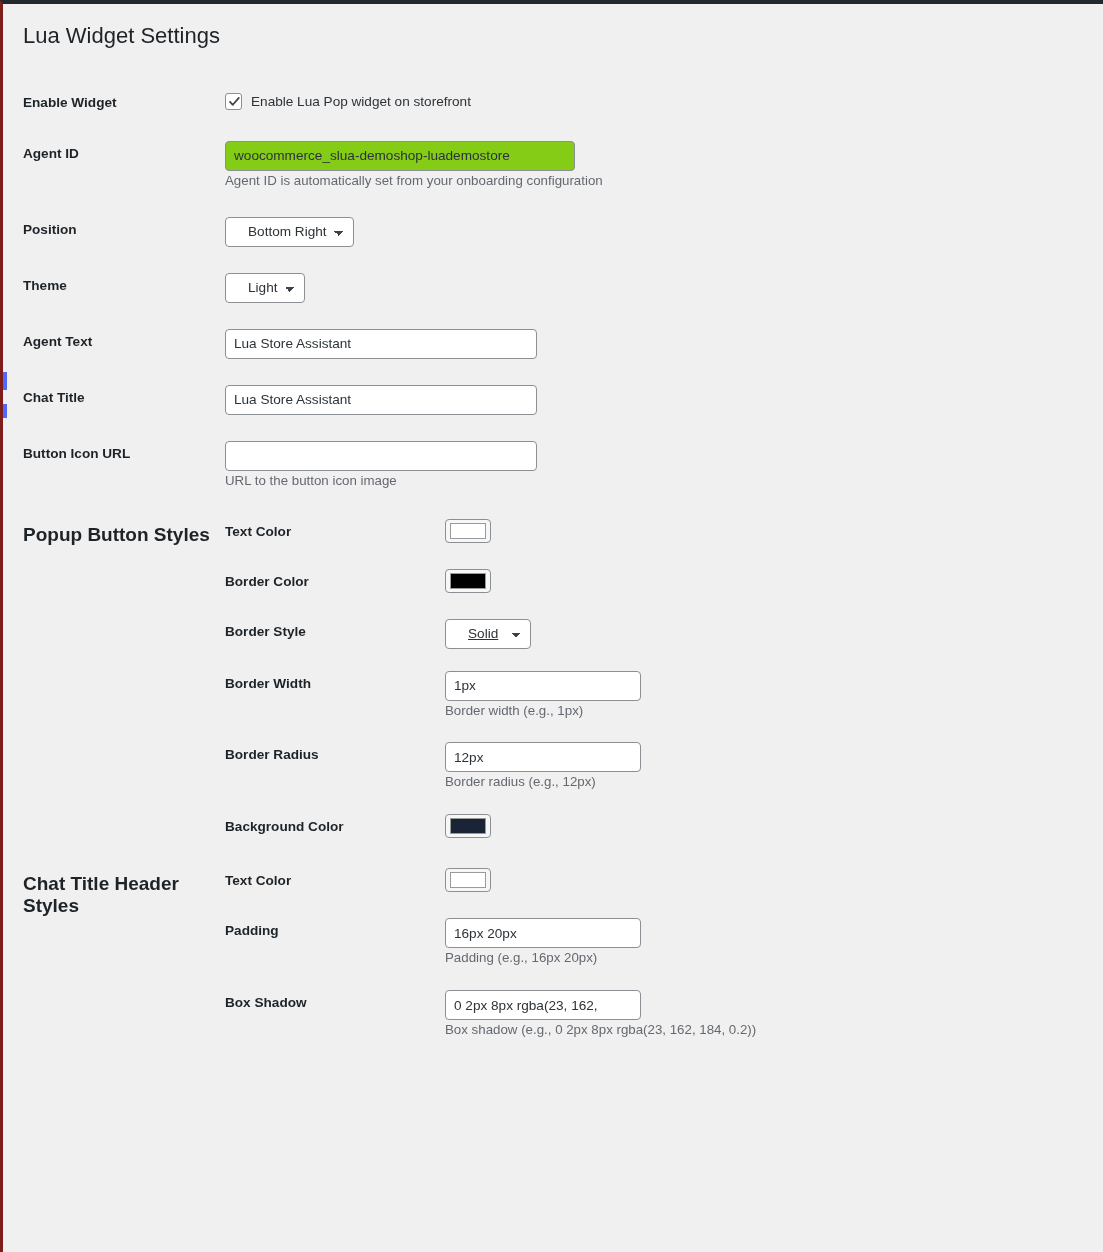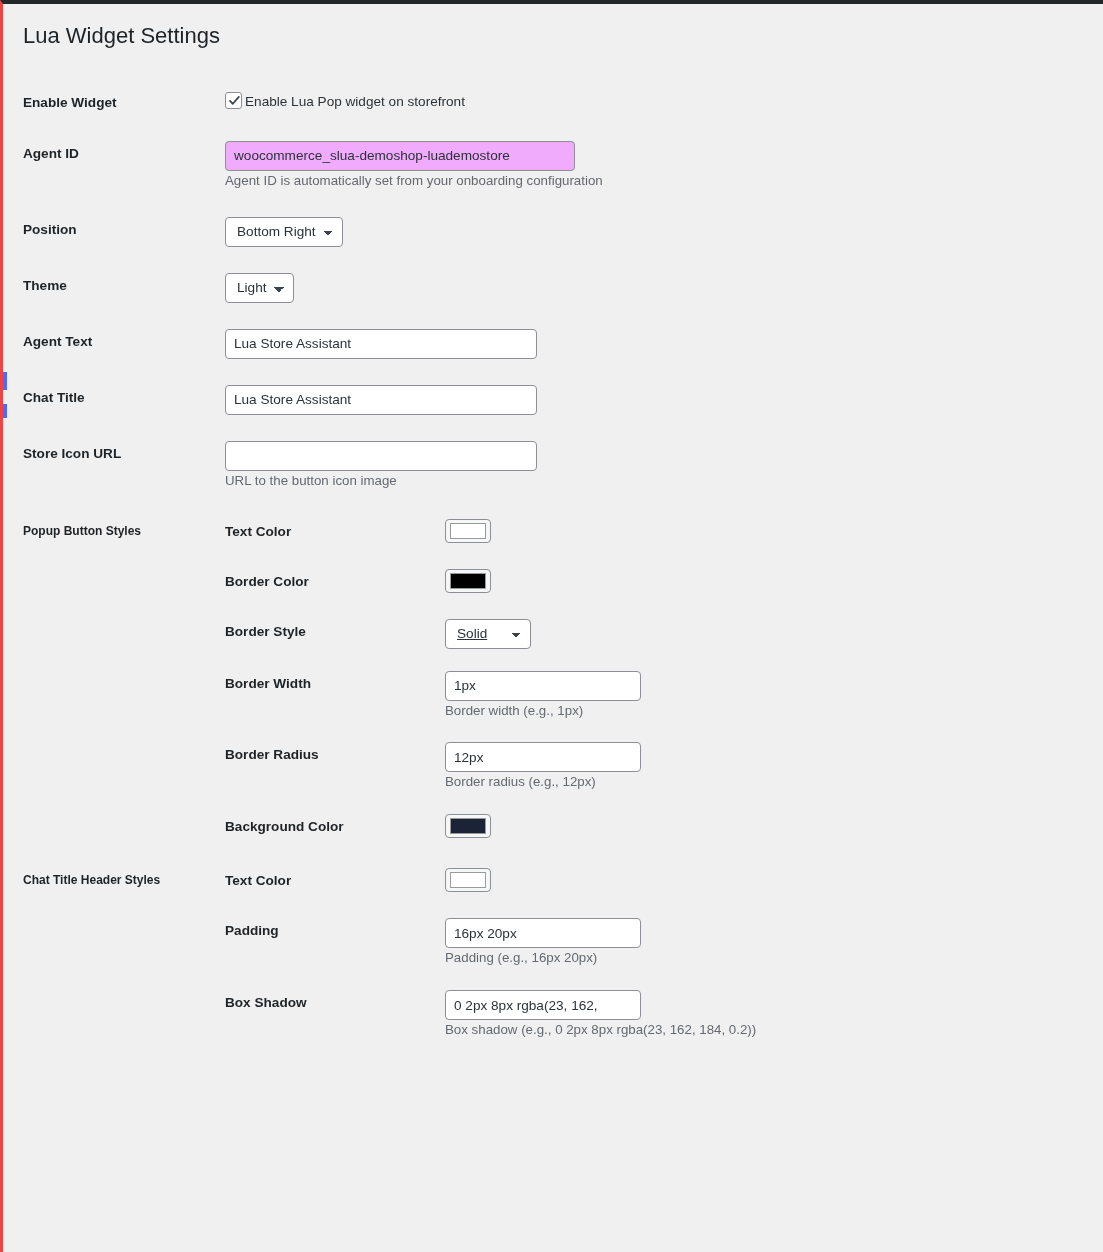--- a/index.html
+++ b/index.html
@@ -15,21 +15,21 @@
     overflow: hidden;
   }
 
   
   .browser-frame {
     position: relative;
     width: 1103px;
     height: 1252px;
     background: #f0f0f1;
     border-top: 4px solid #23282d;
-    border-left: 3px solid #ef4444;
+    border-left: 3px solid #7f1d1d;
     overflow: hidden;
   }
 
   
   .sidebar-sliver {
     position: absolute;
     left: 0;
     width: 4px;
     background: #4f68ff;
   }
@@ -65,21 +65,21 @@
     line-height: 1.4;
   }
   td.field-cell {
     padding: 13px 10px 13px 0;
   }
 
   
   th.section-label {
     width: 222px;
     text-align: left;
-    font-size: 12px;
+    font-size: 19px;
     font-weight: bold;
     color: #1d2327;
     padding: 16px 10px 16px 20px;
     vertical-align: top;
   }
 
   
   .sub-table {
     border-collapse: collapse;
     width: 100%;
@@ -107,54 +107,55 @@
     border: 1px solid #8c8f94;
     border-radius: 4px;
     padding: 5px 8px;
     height: 30px;
     line-height: 18px;
     outline: none;
   }
   input.wide { width: 312px; }
   input.medium { width: 196px; }
   input.readonly-field {
-    background: #f0abfc;
+    background: #84cc16;
     color: #2c3338;
     width: 350px;
   }
 
   select {
     font-family: "Liberation Sans", sans-serif;
     font-size: 13.6px;
     color: #2c3338;
     background-color: #ffffff;
     border: 1px solid #8c8f94;
     border-radius: 4px;
-    padding: 4px 26px 4px 11px;
+    padding: 4px 26px 4px 22px;
     height: 30px;
     line-height: 20px;
     outline: none;
     -webkit-appearance: none;
     -moz-appearance: none;
     appearance: none;
     background-image:
       linear-gradient(45deg, transparent 50%, #3c434a 50%),
       linear-gradient(135deg, #3c434a 50%, transparent 50%);
     background-position:
       calc(100% - 14px) 13px,
       calc(100% - 9px) 13px;
     background-size: 5px 5px, 5px 5px;
     background-repeat: no-repeat;
   }
   select.sel-wide { padding-right: 30px; width: 86px; text-decoration: underline; }
 
   
   .check-row {
     display: flex;
-    gap: 3px;
+    align-items: center;
+    gap: 9px;
     padding-top: 2px;
   }
   .cbox {
     position: relative;
     width: 17px;
     height: 17px;
     min-width: 17px;
     border: 1px solid #8c8f94;
     border-radius: 3px;
     background: #ffffff;
@@ -261,21 +262,21 @@
         </tr>
 
         <tr>
           <th class="label-cell">Chat Title</th>
           <td class="field-cell">
             <input type="text" class="wide" value="Lua Store Assistant" style="">
           </td>
         </tr>
 
         <tr>
-          <th class="label-cell">Store Icon URL</th>
+          <th class="label-cell">Button Icon URL</th>
           <td class="field-cell">
             <input type="text" class="wide" value="" style="">
             <div class="description">URL to the button icon image</div>
           </td>
         </tr>
 
         <tr class="spacer-row">
             <td colspan="2"></td>
           </tr>
 

